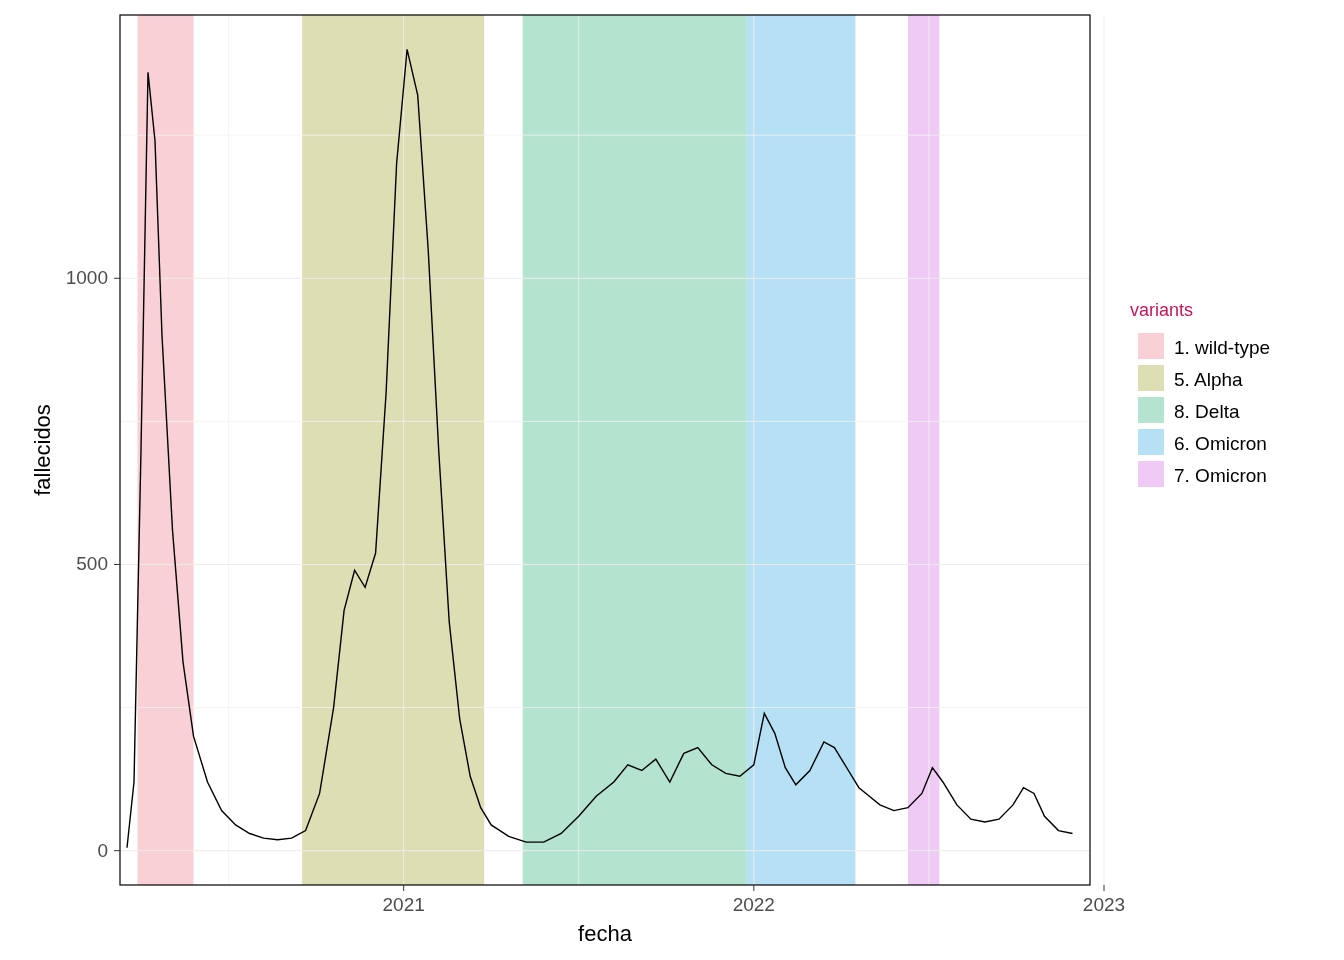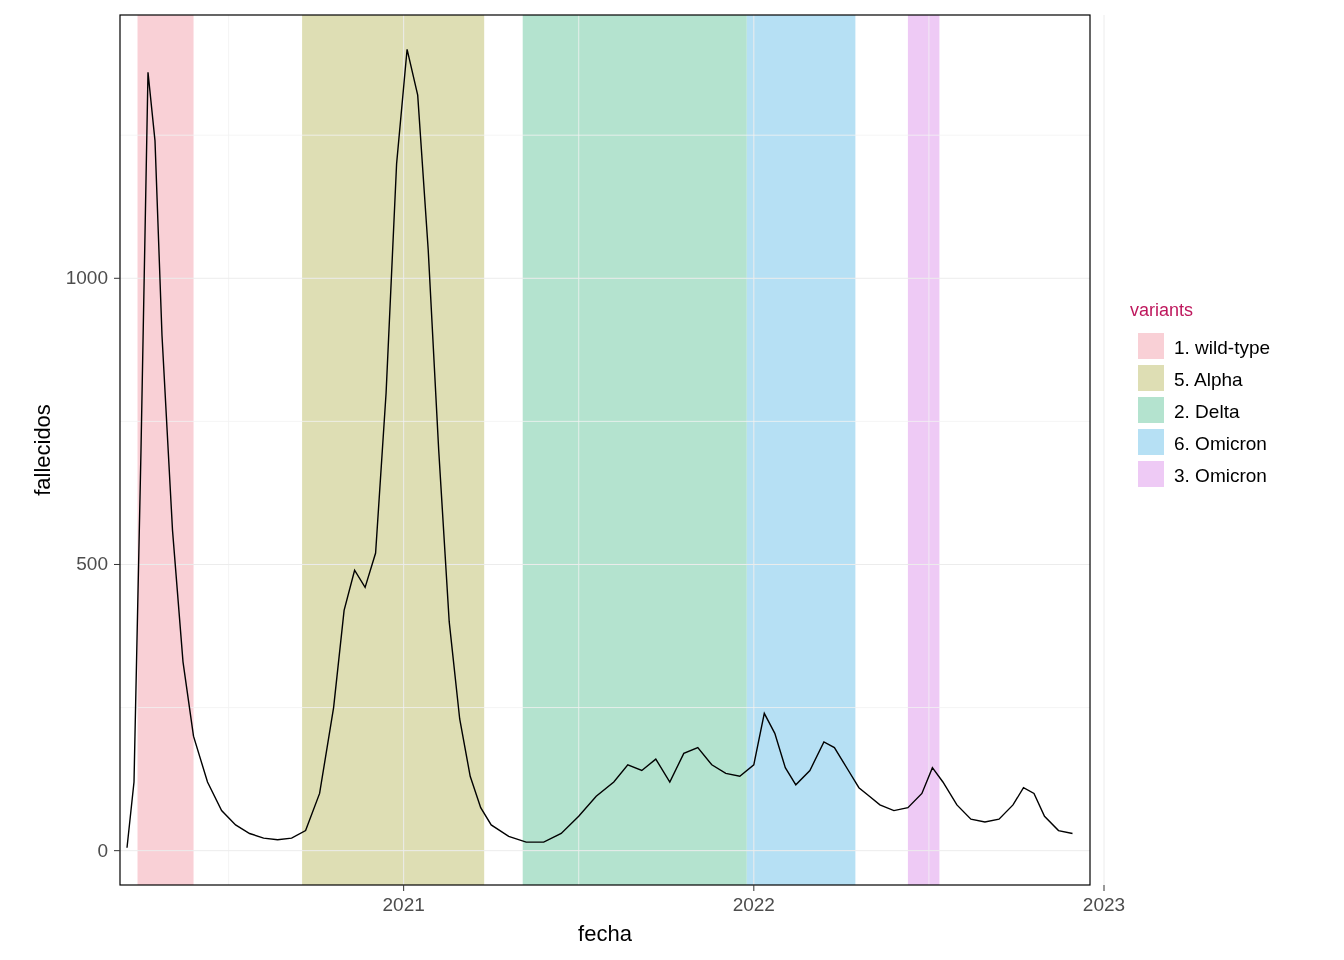--- a/index.html
+++ b/index.html
@@ -73,26 +73,26 @@
         <div class="legend-item">
           <div class="legend-key" style="background: rgb(249, 208, 214);"></div>
           <div class="legend-label">1. wild-type</div>
         </div>
         <div class="legend-item">
           <div class="legend-key" style="background: rgb(222, 222, 180);"></div>
           <div class="legend-label">5. Alpha</div>
         </div>
         <div class="legend-item">
           <div class="legend-key" style="background: rgb(180, 227, 207);"></div>
-          <div class="legend-label">2. Delta</div>
+          <div class="legend-label">8. Delta</div>
         </div>
         <div class="legend-item">
           <div class="legend-key" style="background: rgb(182, 224, 244);"></div>
           <div class="legend-label">6. Omicron</div>
         </div>
         <div class="legend-item">
           <div class="legend-key" style="background: rgb(238, 202, 245);"></div>
-          <div class="legend-label">3. Omicron</div>
+          <div class="legend-label">7. Omicron</div>
         </div>
       </div>
 </div>
 
 </div>
 
 </body></html>

